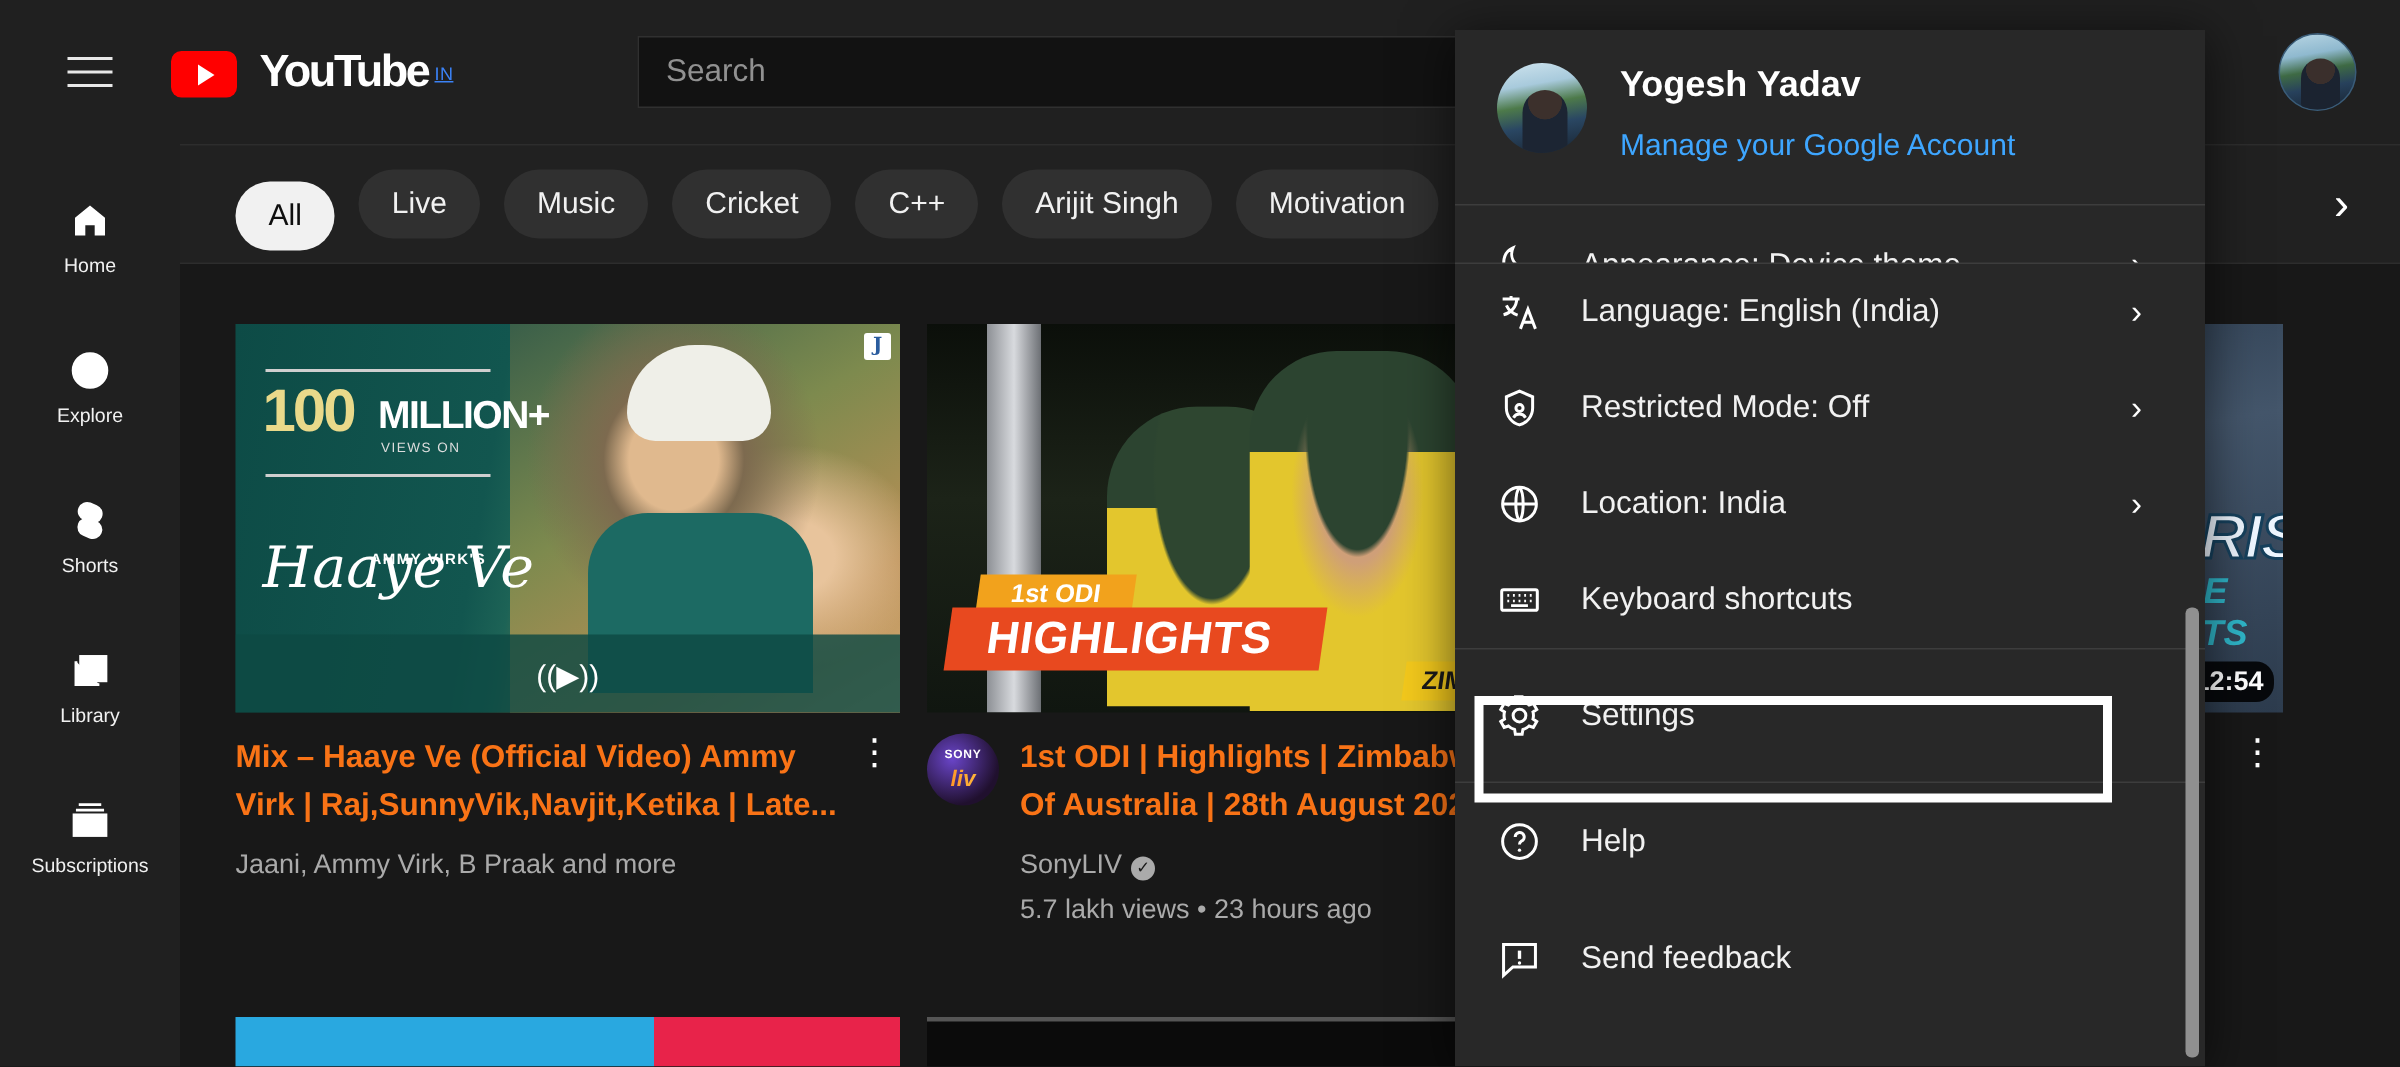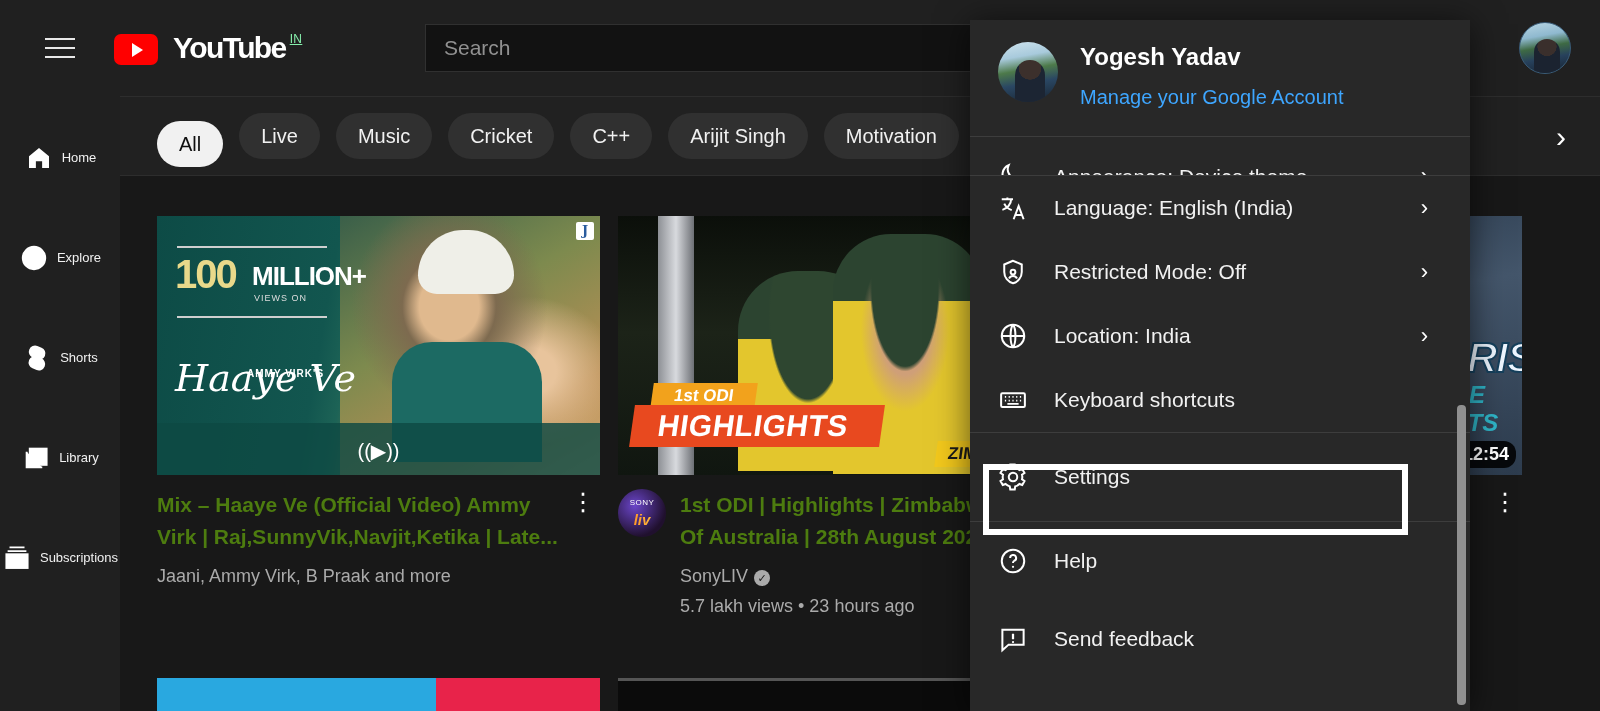--- a/index.html
+++ b/index.html
@@ -33,21 +33,21 @@
   }
   .logo-play i {
     width: 0; height: 0; border-left: 11px solid #fff;
     border-top: 7px solid transparent; border-bottom: 7px solid transparent;
     margin-left: 3px;
   }
   .logo-text {
     font-size: 30px; font-weight: bold; letter-spacing: -1.6px;
     margin-left: 15px; color: #fff; line-height: 36px;
   }
-  .logo-country { font-size: 12px; color: #86efac; margin-left: 4px; margin-top: 2px; letter-spacing: 0.3px; text-decoration: underline; }
+  .logo-country { font-size: 12px; color: #3b82f6; margin-left: 4px; margin-top: 12px; letter-spacing: 0.3px; text-decoration: underline; }
 
   .search-box {
     position: absolute; left: 425px; top: 24px; width: 700px; height: 48px;
     background: #121212; border: 1px solid #303030;
     display: flex; align-items: center; padding-left: 18px;
   }
   .search-placeholder { color: #919191; font-size: 21px; }
 
   .avatar-top {
     position: absolute; right: 29px; top: 22px;
@@ -61,21 +61,21 @@
     background: radial-gradient(circle at 50% 22%, #3a2f2c 0 32%, #1b2330 33% 100%);
   }
 
   
   .sidebar {
     position: absolute; left: 0; top: 96px; width: 120px; height: 615px;
     background: #202020; padding-top: 12px;
   }
   .side-item {
     width: 120px; height: 100px;
-    display: flex; flex-direction: row; align-items: center; justify-content: center;
+    display: flex; flex-direction: column; align-items: center; justify-content: center;
     cursor: pointer; gap: 8px;
   }
   .side-label { font-size: 13px; color: #f1f1f1; line-height: 14px; }
   .side-icon { width: 30px; height: 30px; display: flex; align-items: center; justify-content: center; }
   .side-icon svg { width: 30px; height: 30px; fill: #fff; }
 
   
   .chipbar {
     position: absolute; left: 120px; top: 96px; width: 1480px; height: 80px;
     background: #212121; border-top: 1px solid #2d2d2d; border-bottom: 1px solid #2d2d2d;
@@ -107,21 +107,21 @@
     position: absolute; right: 6px; bottom: 7px;
     background: rgba(0,0,0,.85); color: #fff; font-size: 18px; font-weight: bold;
     padding: 3px 7px; border-radius: 12px;
   }
   .meta { display: flex; margin-top: 14px; }
   .ch-avatar {
     width: 48px; height: 48px; border-radius: 50%; flex: 0 0 48px; margin-right: 14px;
     overflow: hidden; background: #fff; position: relative;
   }
   .v-title {
-    font-size: 21px; font-weight: bold; color: #4d7c0f; line-height: 32px;
+    font-size: 21px; font-weight: bold; color: #f97316; line-height: 32px;
     max-height: 64px; overflow: hidden;
   }
   .v-sub { font-size: 18px; color: #aaa; margin-top: 10px; line-height: 26px; }
   .v-sub2 { font-size: 18px; color: #aaa; margin-top: 4px; line-height: 26px; }
   .verified { display: inline-block; width: 16px; height: 16px; border-radius: 50%;
     background: #aaa; color: #181818; font-size: 11px; text-align: center; line-height: 16px; margin-left: 6px; }
   .kebab { width: 34px; color: #fff; font-size: 24px; text-align: center; line-height: 26px; cursor: pointer; flex: 0 0 34px; }
 
   
   .thumb1 { background: linear-gradient(100deg,#0d4b46 0%, #12564f 38%, #1d6356 44%, #6b7b4a 52%, #a98a56 66%, #caa06c 80%, #7d8b5c 100%); }
@@ -167,21 +167,21 @@
     color: #eef6ff; -webkit-text-stroke: 2px #16405c; letter-spacing: -1px; }
   .t3-ts { position: absolute; left: 10px; top: 165px; font-size: 24px; font-weight: bold; font-style: italic; color: #2fb6c9; }
 
   
   .r2a { background: linear-gradient(90deg,#29a8e0 0 63%, #e8234a 63% 100%); }
   .r2b { background: #0b0b0b; border-top: 3px solid #555; }
 
   
   .av-sony { background: radial-gradient(circle at 35% 35%, #6a45c9, #20102e 70%); }
   .av-sony .sony-t { position: absolute; top: 9px; left: 0; width: 100%; text-align: center;
-    font-size: 8px; font-weight: normal; color: #fff; letter-spacing: .5px; }
+    font-size: 8px; font-weight: bold; color: #fff; letter-spacing: .5px; }
   .av-sony .liv-t { position: absolute; top: 22px; left: 0; width: 100%; text-align: center;
     font-size: 15px; font-weight: bold; font-style: italic;
     background: linear-gradient(90deg,#ff7a18,#ffd24a); -webkit-background-clip: text; background-clip: text; color: transparent; }
 
   
   .menu {
     position: absolute; left: 970px; top: 20px; width: 500px; height: 691px;
     background: #282828; z-index: 50; box-shadow: 0 4px 32px rgba(0,0,0,.6);
     overflow: hidden;
   }

